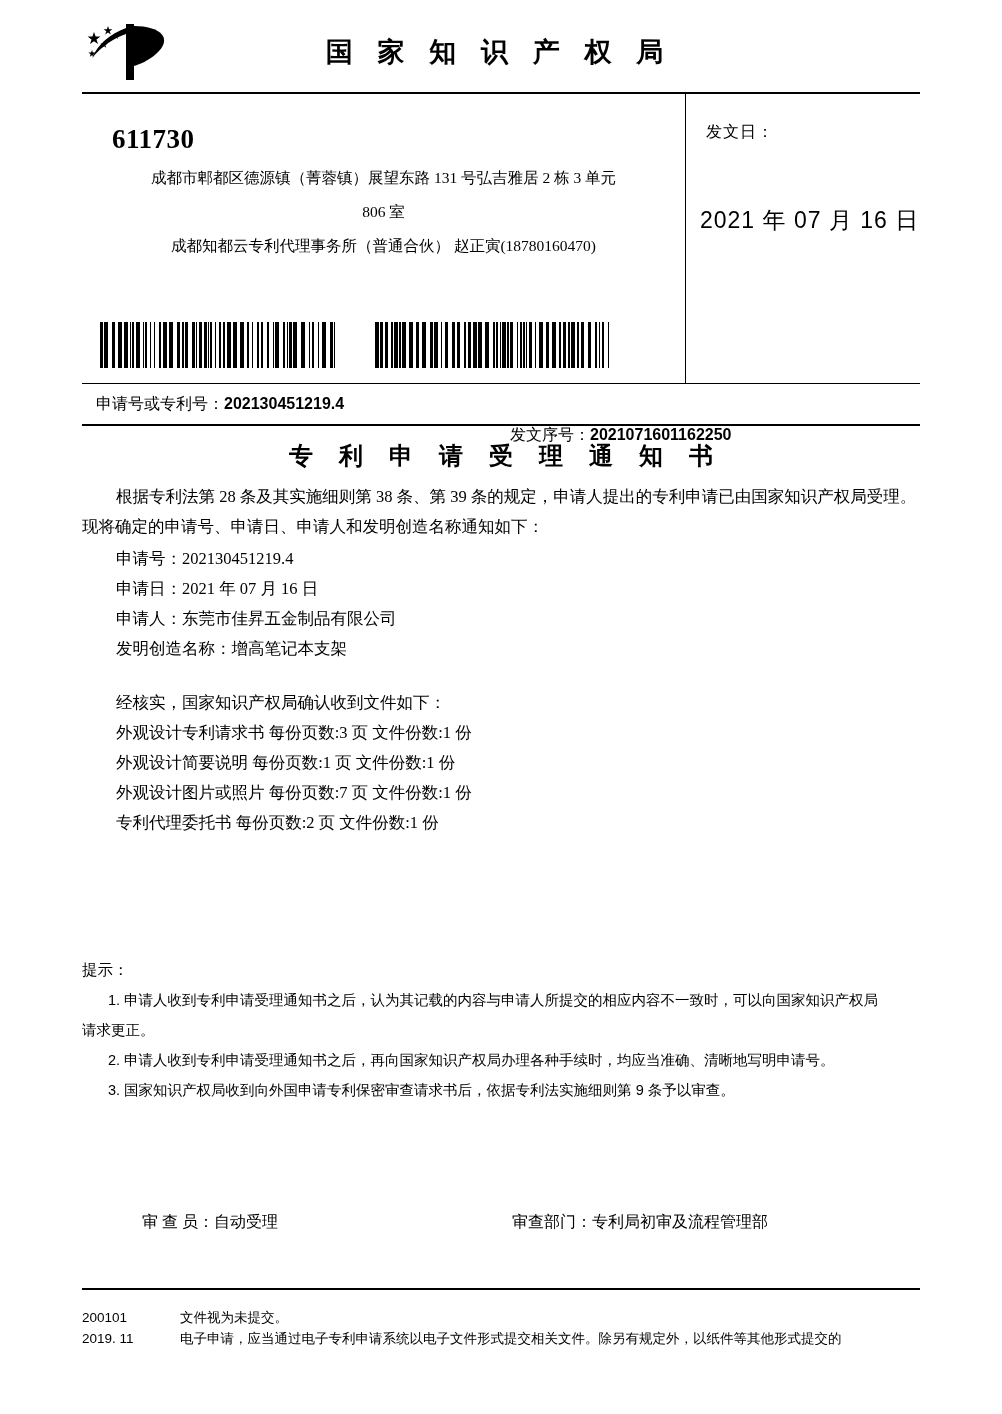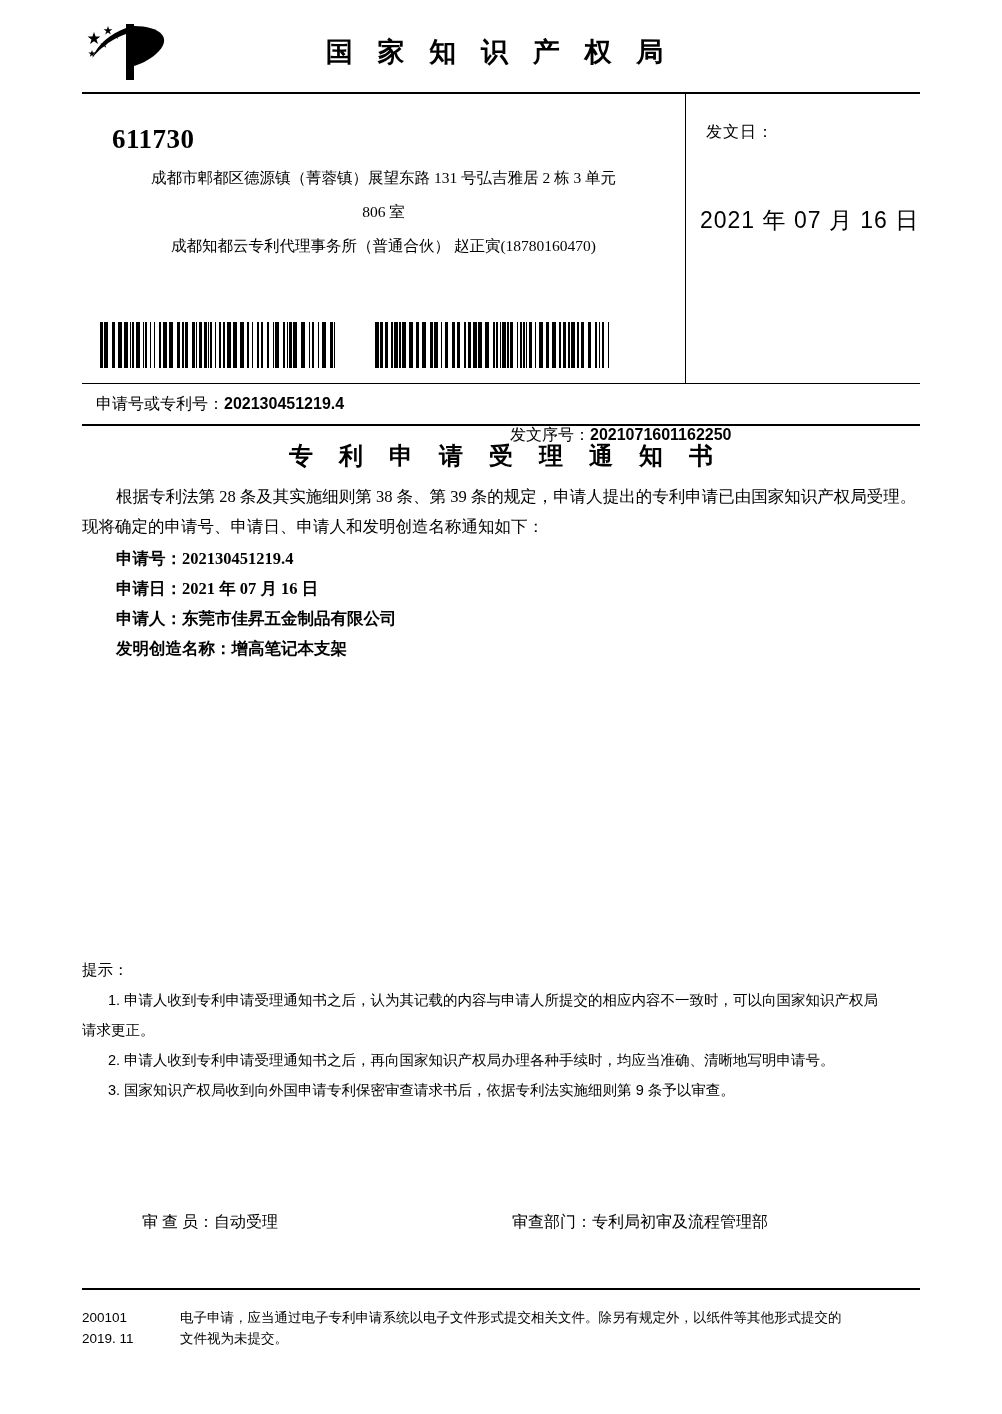--- a/index.html
+++ b/index.html
@@ -142,21 +142,21 @@
   
   .body-text {
     position: absolute;
     left: 82px;
     top: 482px;
     width: 838px;
     font-size: 16.5px;
     line-height: 30px;
   }
   .para1 { text-indent: 34px; }
-  .indent-list { margin-top: 2px; padding-left: 34px; font-weight: bold; }
+  .indent-list { margin-top: 2px; padding-left: 34px; }
   .indent-list div { line-height: 30px; }
   .gap { height: 22px; }
 
   
   .tips {
     position: absolute;
     left: 82px;
     top: 955px;
     width: 838px;
     font-size: 14.5px;
@@ -445,20 +445,27 @@
 
   <div class="body-text">
     <div class="para1">根据专利法第 28 条及其实施细则第 38 条、第 39 条的规定，申请人提出的专利申请已由国家知识产权局受理。现将确定的申请号、申请日、申请人和发明创造名称通知如下：</div>
     <div class="indent-list">
       <div>申请号：202130451219.4</div>
       <div>申请日：2021 年 07 月 16 日</div>
       <div>申请人：东莞市佳昇五金制品有限公司</div>
       <div>发明创造名称：增高笔记本支架</div>
     </div>
     <div class="gap"></div>
+    <div class="indent-list">
+      <div>经核实，国家知识产权局确认收到文件如下：</div>
+      <div>外观设计专利请求书 每份页数:3 页  文件份数:1 份</div>
+      <div>外观设计简要说明 每份页数:1 页  文件份数:1 份</div>
+      <div>外观设计图片或照片 每份页数:7 页  文件份数:1 份</div>
+      <div>专利代理委托书 每份页数:2 页  文件份数:1 份</div>
+    </div>
   </div>
 
   <div class="tips">
     <div class="tip-head">提示：</div>
     <div class="tip">1. 申请人收到专利申请受理通知书之后，认为其记载的内容与申请人所提交的相应内容不一致时，可以向国家知识产权局</div>
     <div class="tip tip-cont">请求更正。</div>
     <div class="tip">2. 申请人收到专利申请受理通知书之后，再向国家知识产权局办理各种手续时，均应当准确、清晰地写明申请号。</div>
     <div class="tip">3. 国家知识产权局收到向外国申请专利保密审查请求书后，依据专利法实施细则第 9 条予以审查。</div>
   </div>
 
@@ -468,18 +475,18 @@
   </div>
 
   <div class="rule rule-footer"></div>
 
   <div class="footer">
     <div class="codes">
       <div>200101</div>
       <div>2019. 11</div>
     </div>
     <div class="ftext">
+      <div>文件视为未提交。</div>
       <div>电子申请，应当通过电子专利申请系统以电子文件形式提交相关文件。除另有规定外，以纸件等其他形式提交的</div>
-      <div>文件视为未提交。</div>
     </div>
   </div>
 
 </div>
 
 </body></html>

